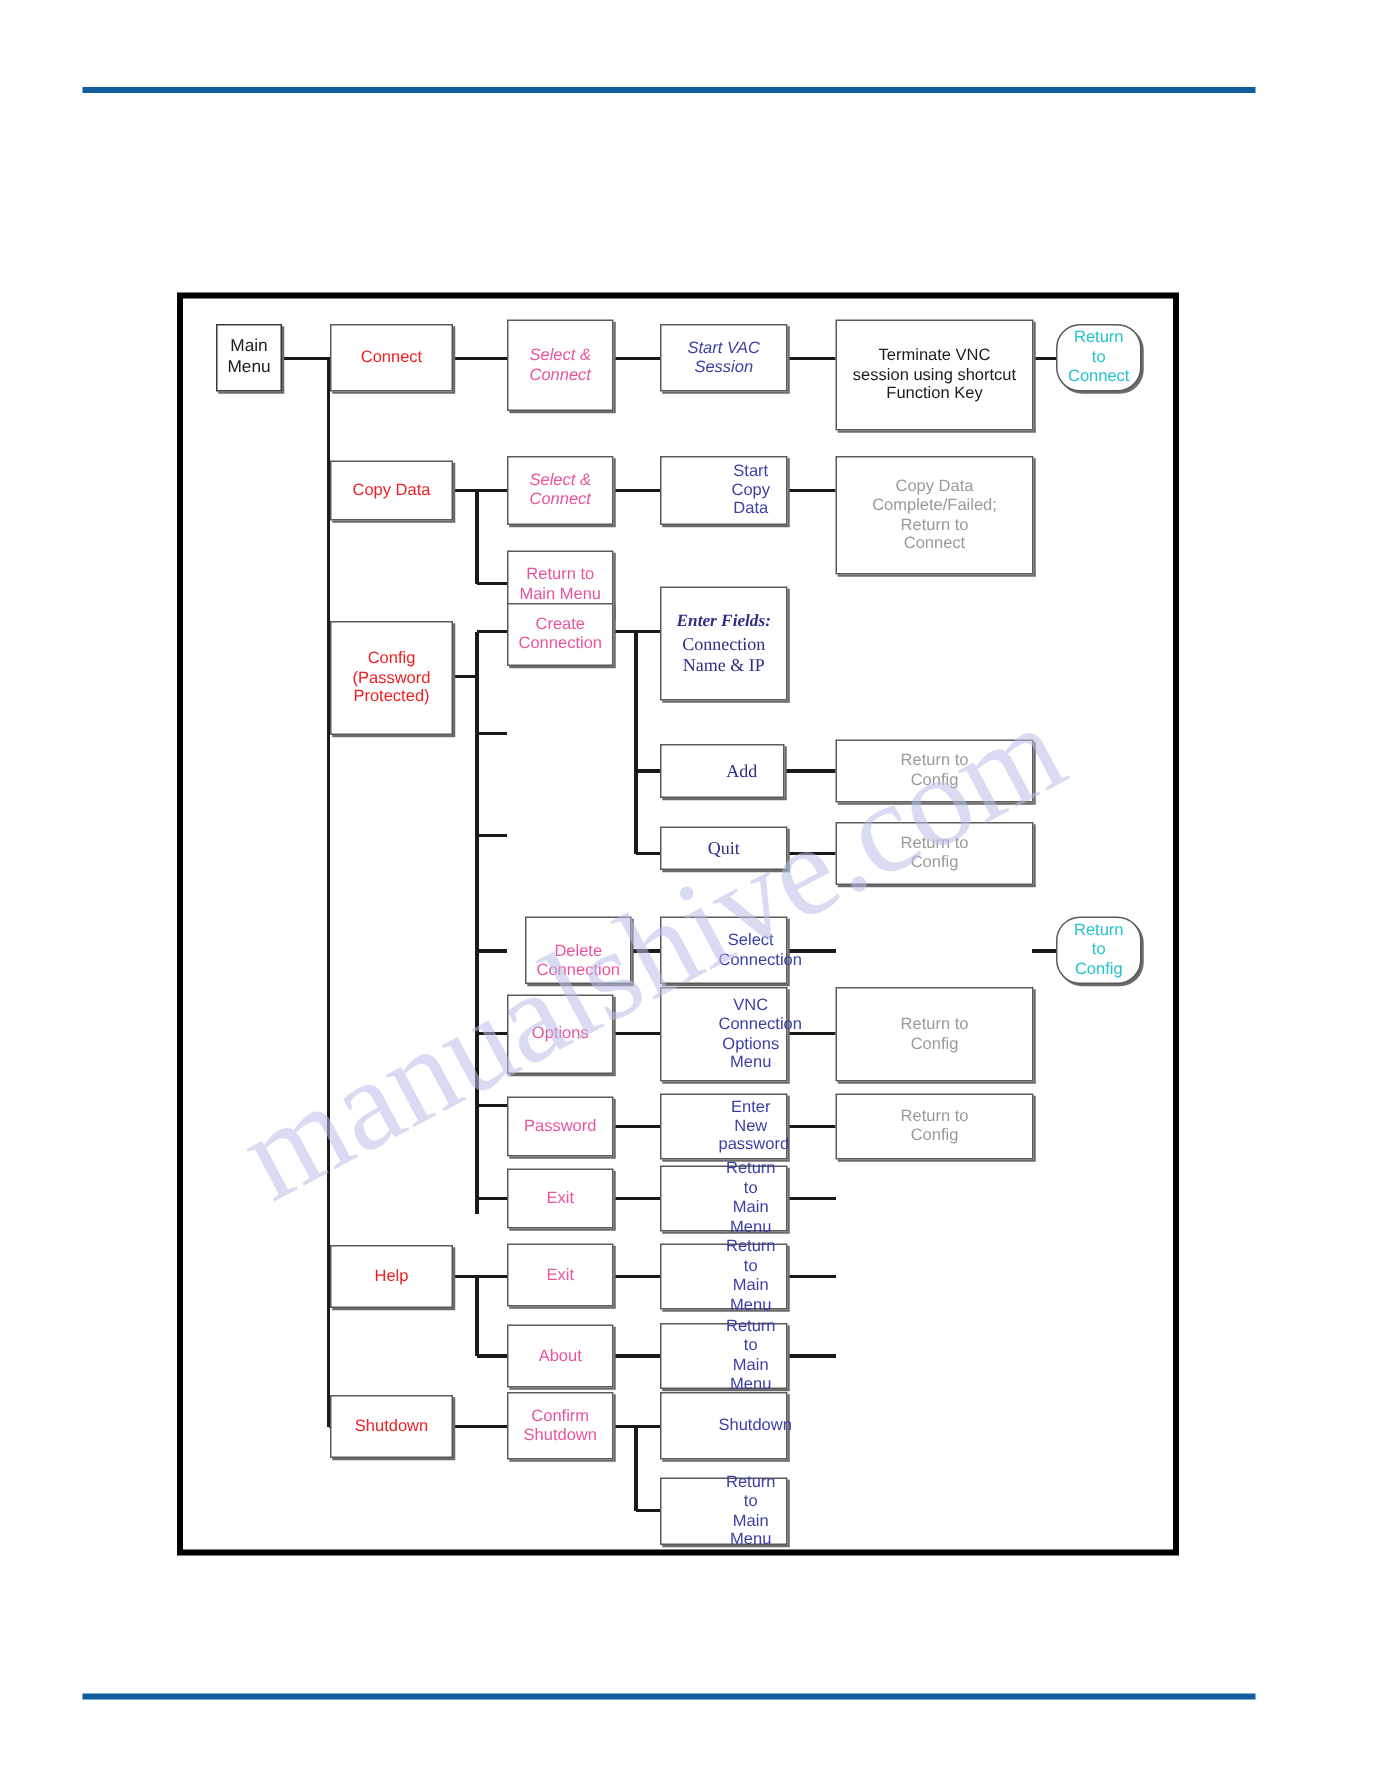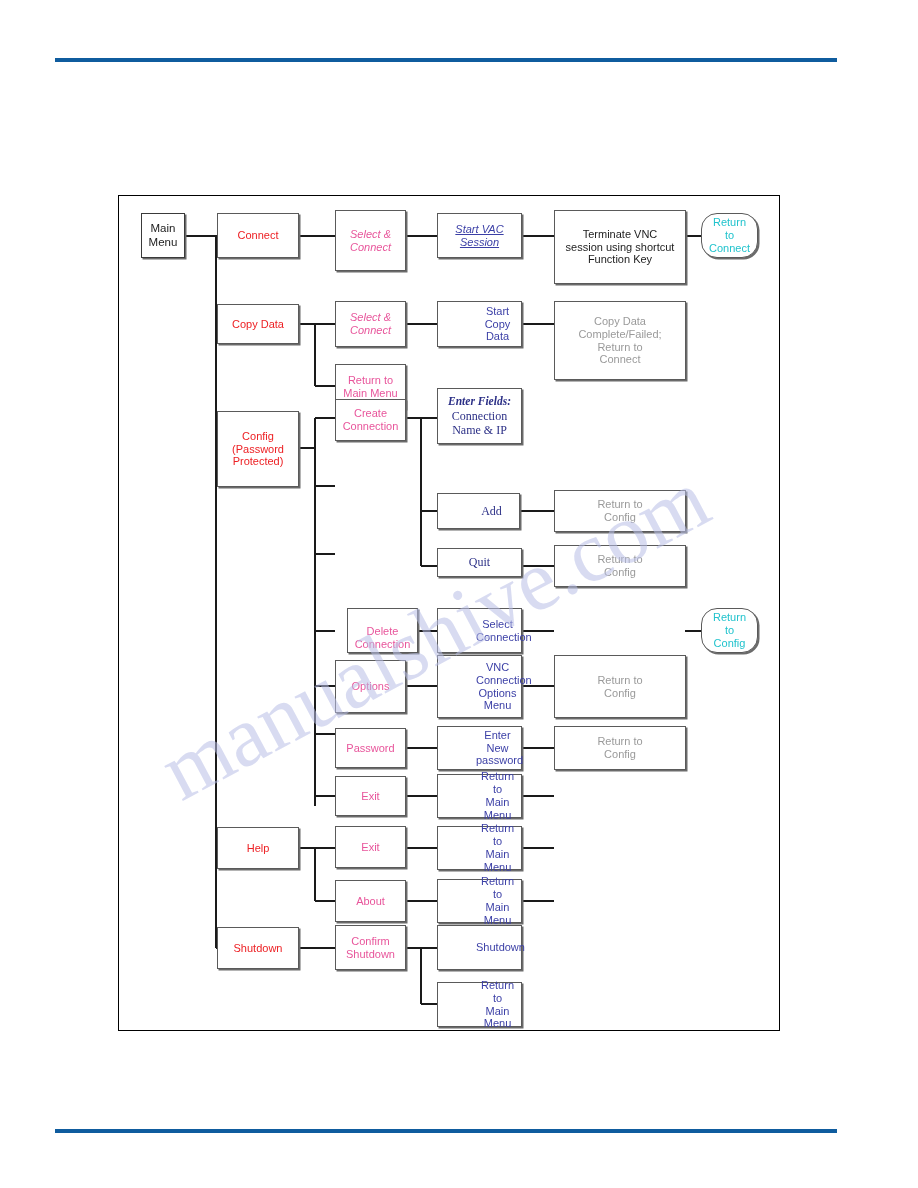--- a/index.html
+++ b/index.html
@@ -15,21 +15,21 @@
     background:#0f5c9e;
     height:4px;
   }
   .rule.top{ left:55px; top:58px; width:782px; }
   .rule.bottom{ left:55px; top:1129px; width:782px; }
 
   #diagram-frame{
     position:absolute;
     left:118px; top:195px;
     width:660px; height:834px;
-    border:1px solid #000000;
+    border:4px solid #000000;
     background:#ffffff;
   }
   #canvas{
     position:absolute; left:0; top:0;
     width:660px; height:834px;
   }
   svg.wires{
     position:absolute; left:0; top:0;
     width:660px; height:834px;
     pointer-events:none;
@@ -175,21 +175,21 @@
       <span>Connect</span>
     </div>
 
     <div class="node c-pink" style="left:216px;top:14px;width:71px;height:61px;">
       <span>
         <span>Select &amp;</span>
         <span>Connect</span>
       </span>
     </div>
 
-    <div class="node c-blue-it" style="left:318px;top:17px;width:85px;height:45px;text-decoration:underline;">
+    <div class="node c-blue-it" style="left:318px;top:17px;width:85px;height:45px;">
       <span>
         <span>Start VAC</span>
         <span>Session</span>
       </span>
     </div>
 
     <div class="node c-black" style="left:435px;top:14px;width:132px;height:74px;">
       <span>
         <span>Terminate VNC</span>
         <span>session using shortcut</span>
@@ -247,21 +247,21 @@
       </span>
     </div>
 
     <div class="node c-pink-up" style="left:216px;top:203px;width:71px;height:42px;">
       <span>
         <span>Create</span>
         <span>Connection</span>
       </span>
     </div>
 
-    <div class="node serif" style="left:318px;top:192px;width:85px;height:56px;align-items:center;">
+    <div class="node serif" style="left:318px;top:192px;width:85px;height:76px;align-items:center;">
       <span>
         <span class="it">Enter Fields:</span>
         <span>Connection</span>
         <span>Name &amp; IP</span>
       </span>
     </div>
 
     <div class="node serif" style="left:318px;top:297px;width:83px;height:36px;padding-left:28px;">
       <span>Add</span>
     </div>

